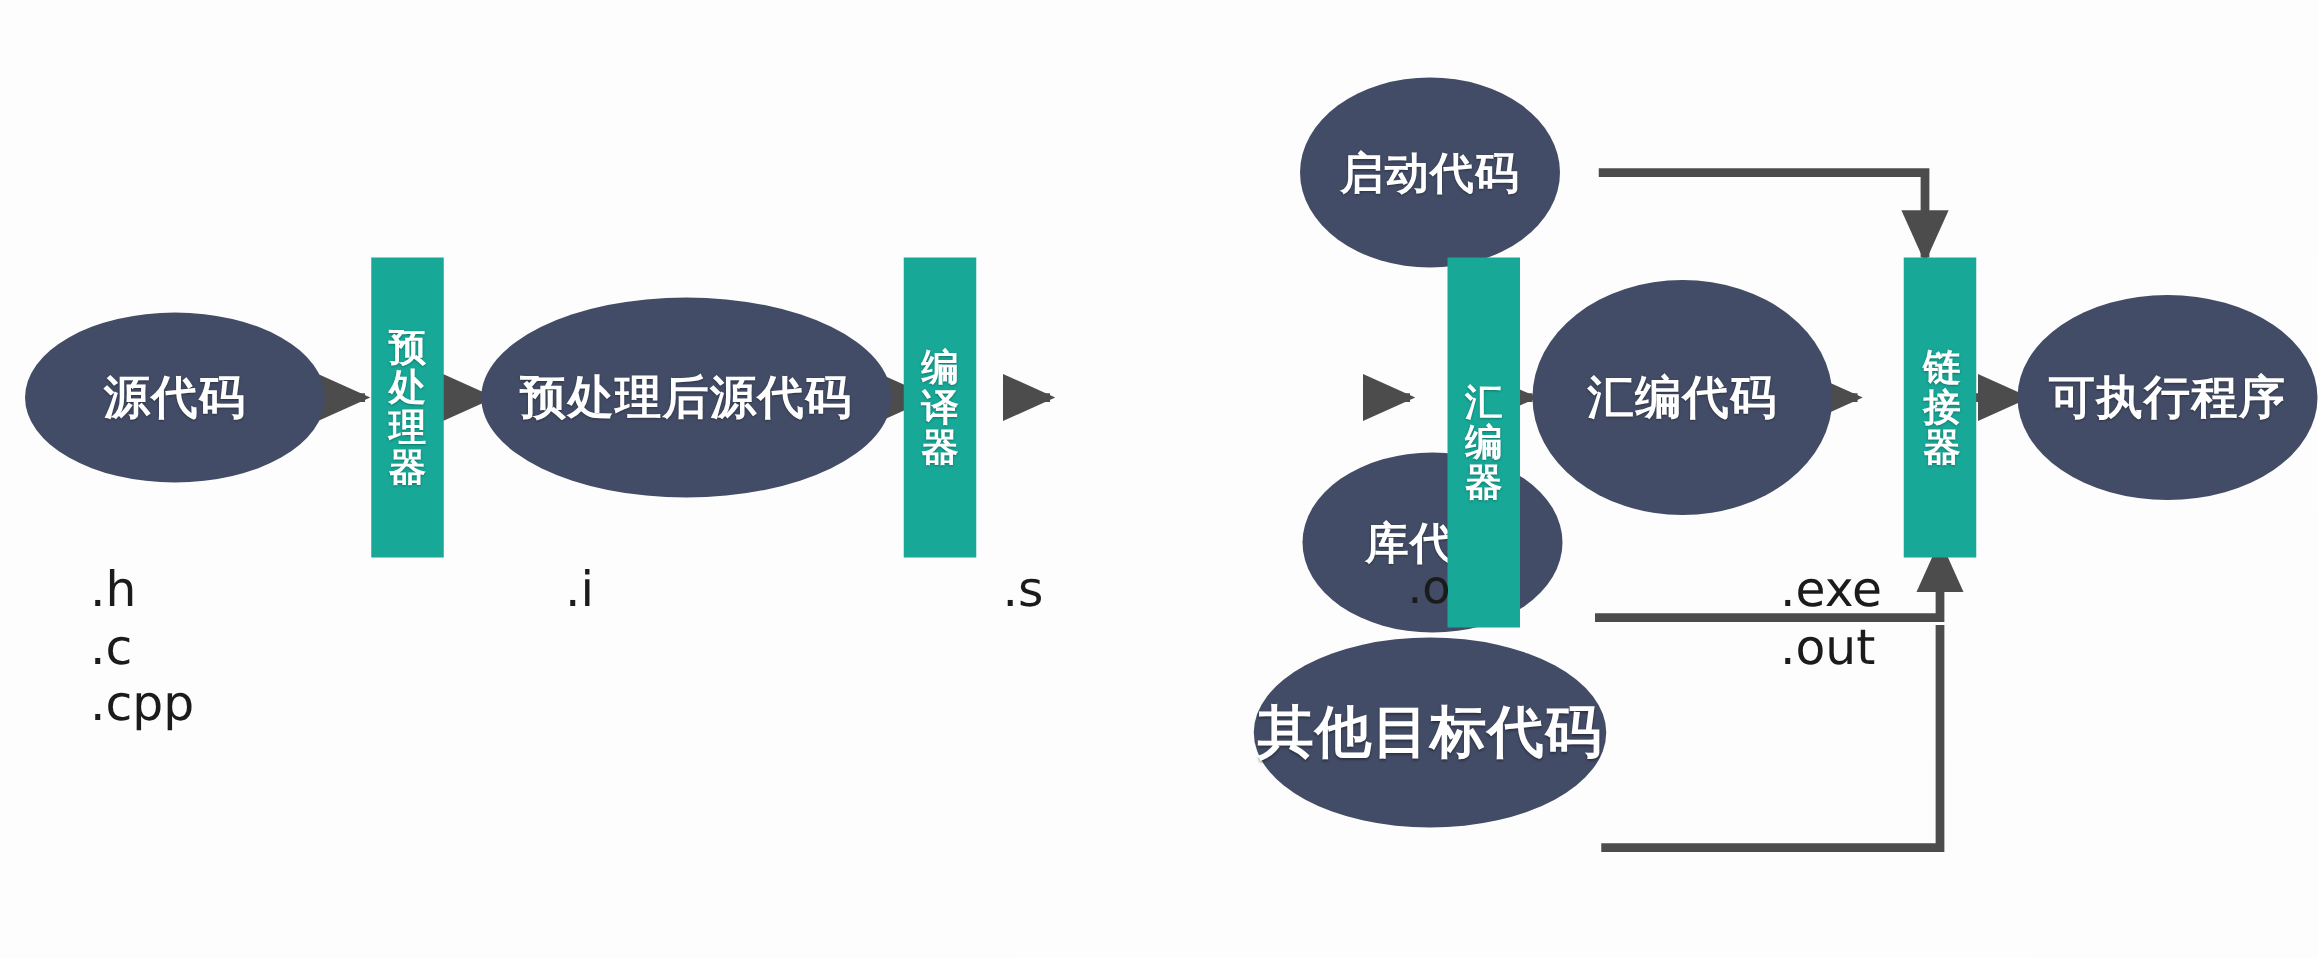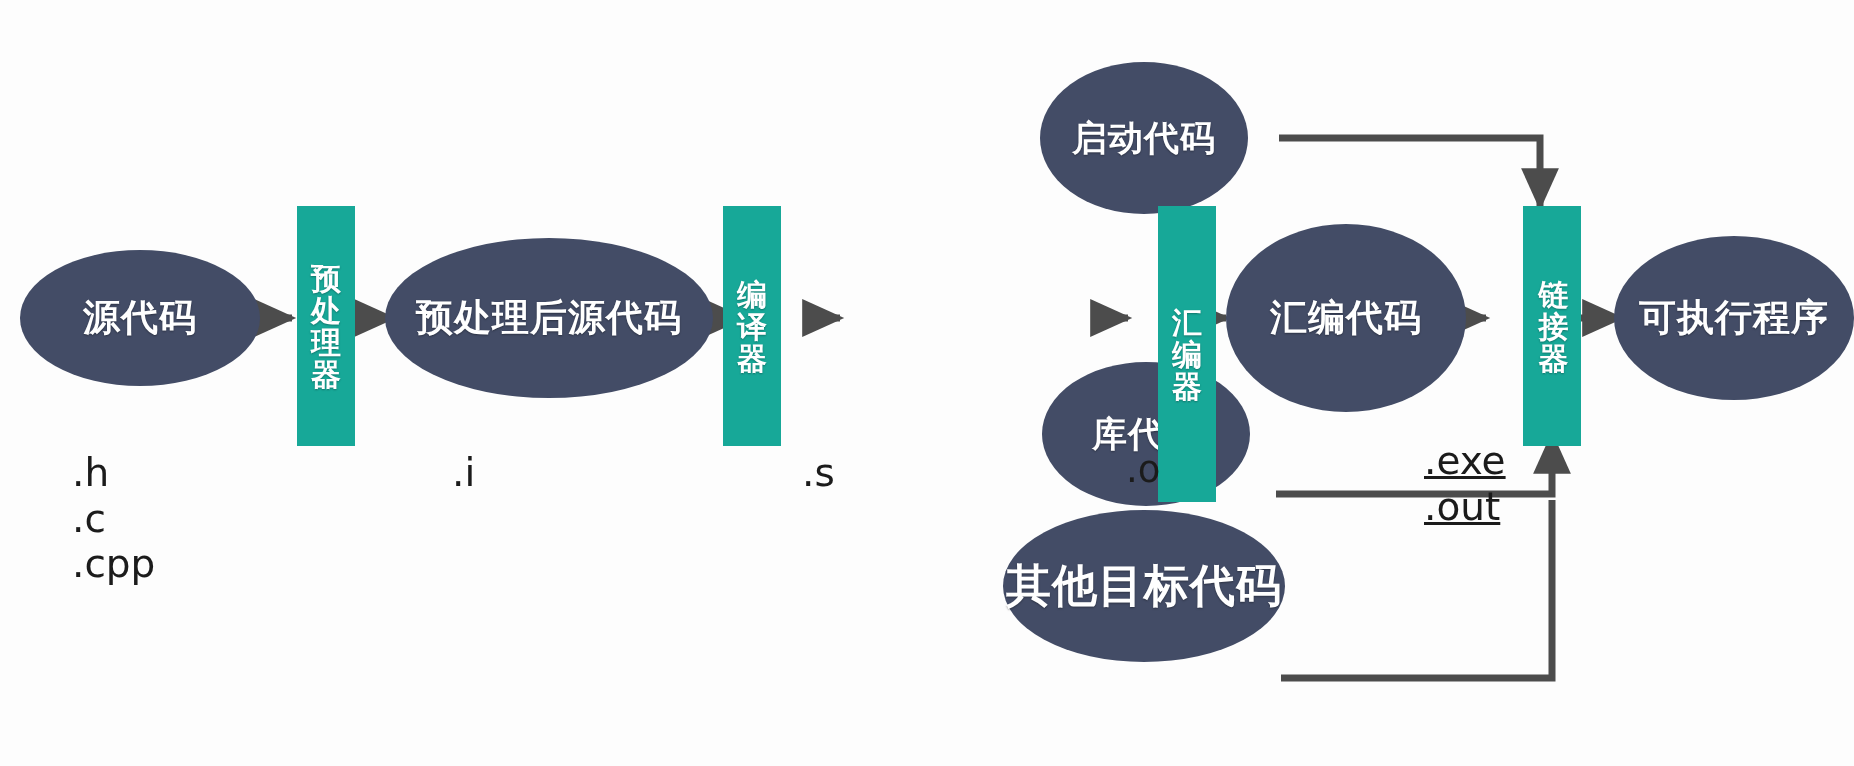--- a/index.html
+++ b/index.html
@@ -163,16 +163,16 @@
   <div class="annot" style="left:72px; top:450px;">.h
 .c
 .cpp</div>
 
   <div class="annot" style="left:452px; top:450px;">.i</div>
 
   <div class="annot" style="left:802px; top:450px;">.s</div>
 
   <div class="annot overlay small" style="left:1126px; top:448px;">.o</div>
 
-  <div class="annot" style="left:1424px; top:438px;text-decoration:underline;">.exe
+  <div class="annot" style="left:1424px; top:450px;">.exe
 .out</div>
 
 </div>
 
 </body></html>

